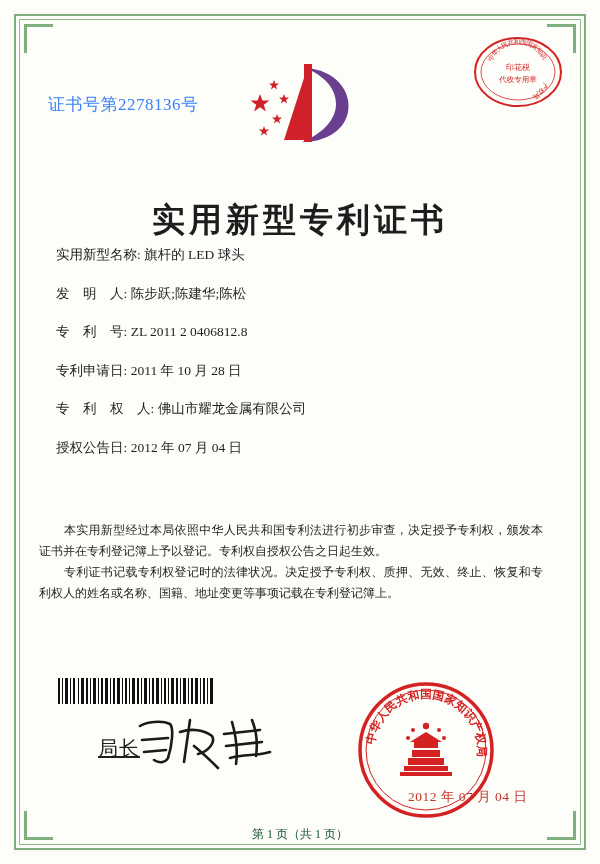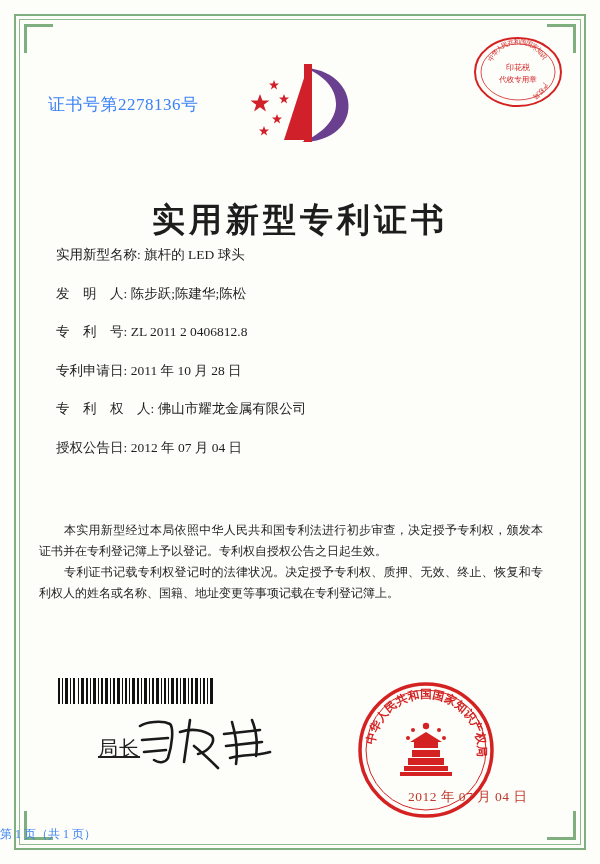--- a/index.html
+++ b/index.html
@@ -165,23 +165,23 @@
     font-size: 13.5px;
     color: #c0392b;
     letter-spacing: 0.5px;
   }
 
   
   .page-footer {
     position: absolute;
     left: 0; top: 826px;
     width: 600px;
-    text-align: left;
+    text-align: center;
     font-size: 12px;
-    color: #3b82f6;
+    color: #14532d;
   }
 
   .seal-text {
     font-family: "DejaVu Serif", "Liberation Serif", serif;
   }
 </style>
 </head>
 <body>
 
 <div class="page">

